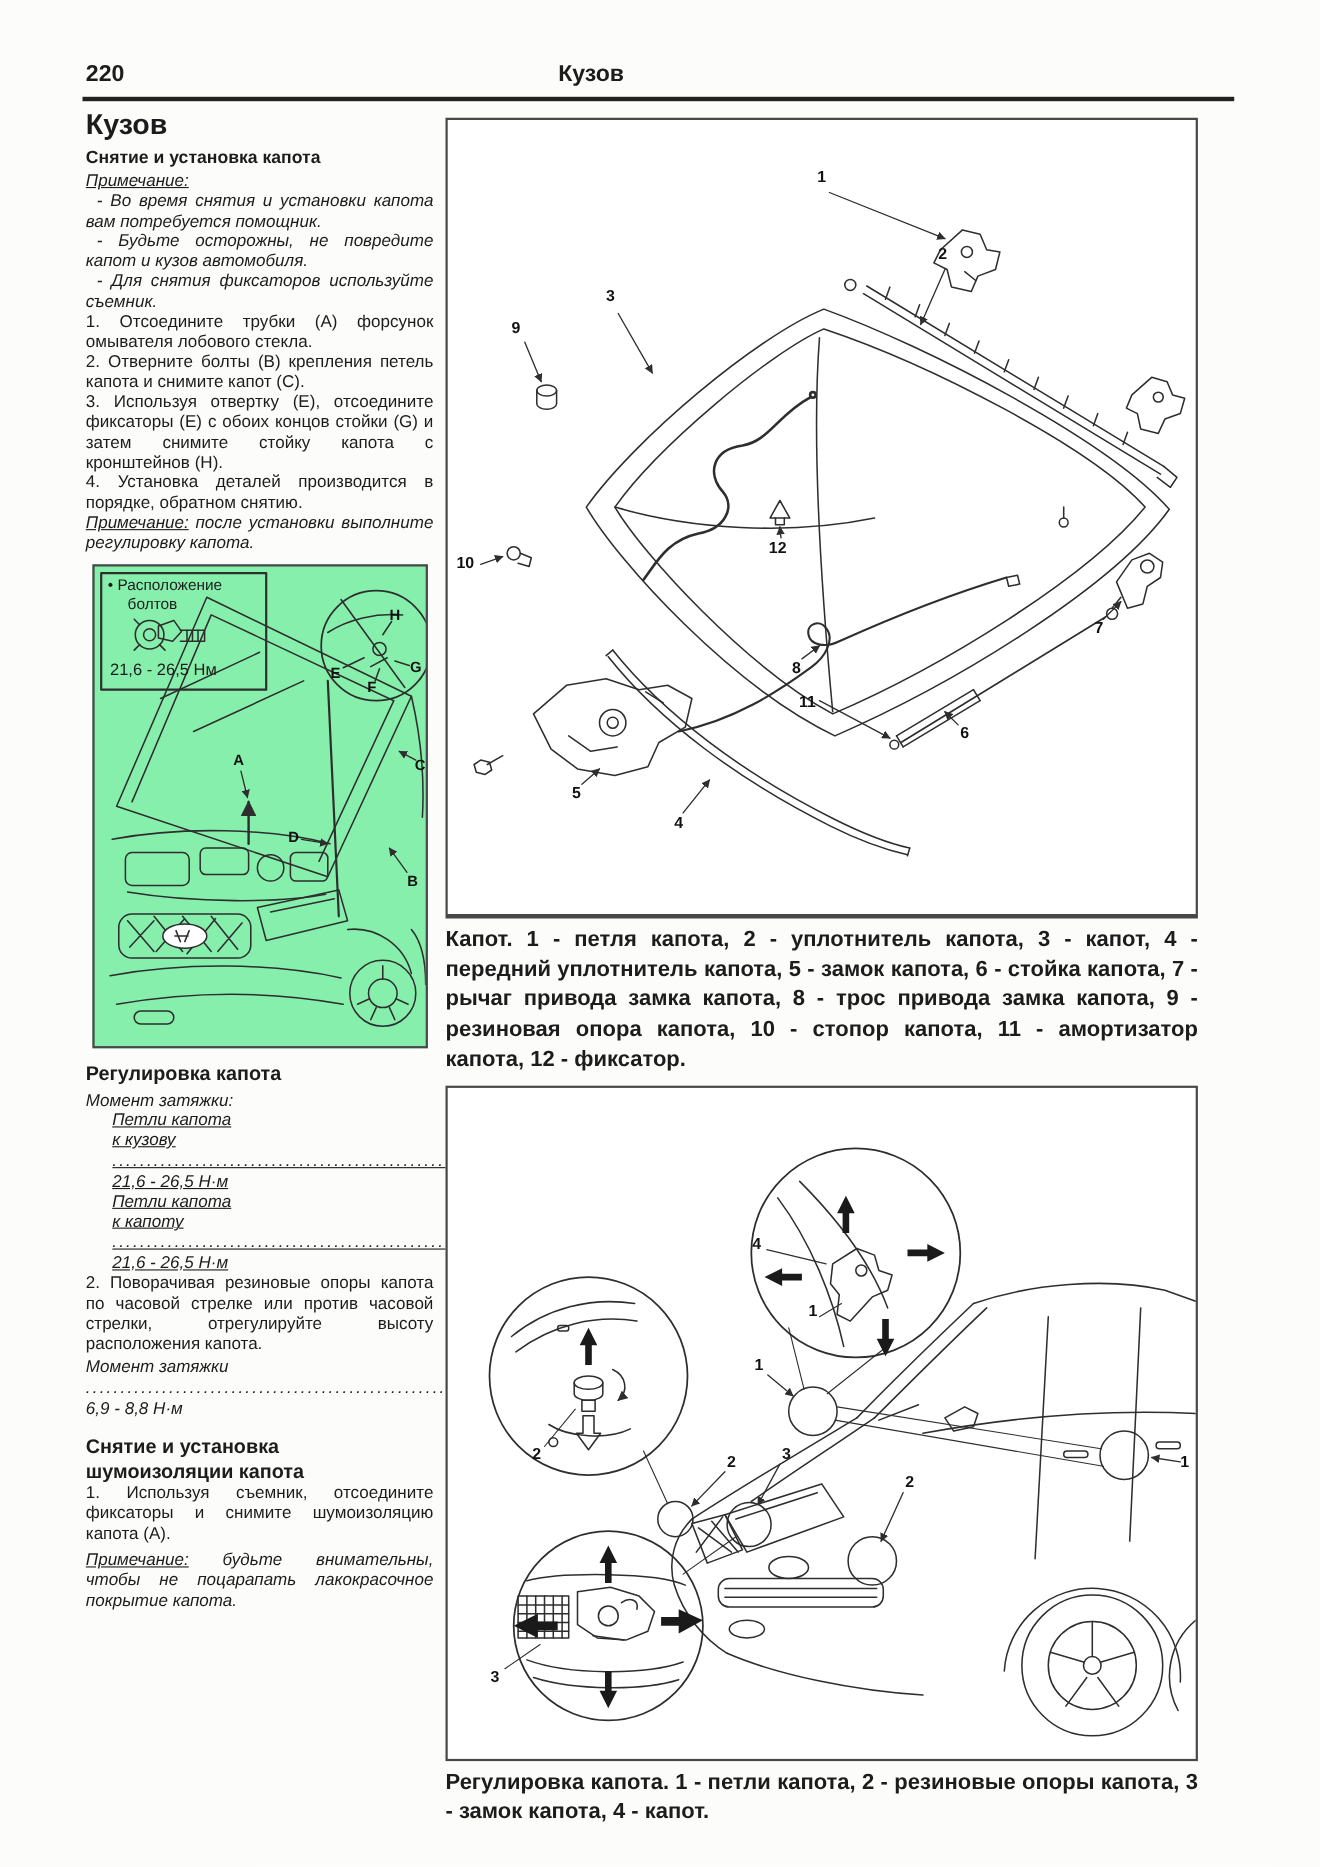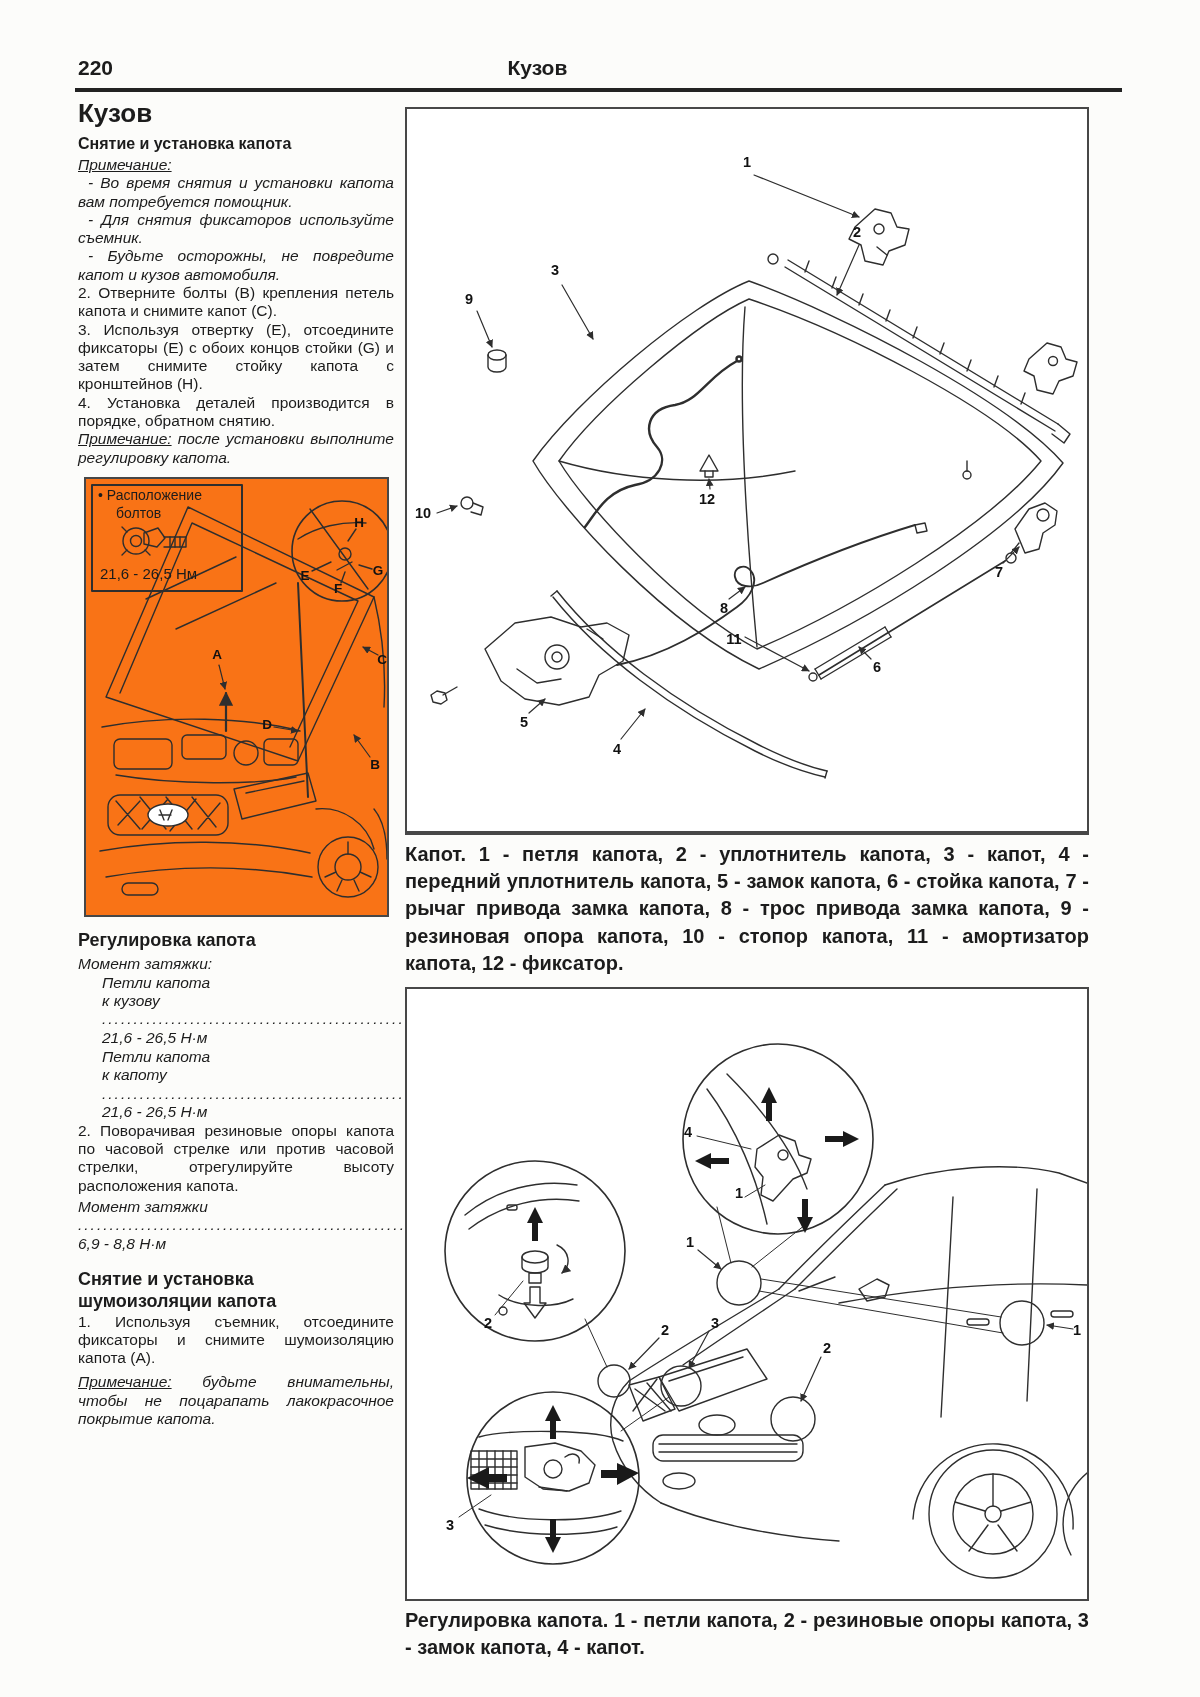--- a/index.html
+++ b/index.html
@@ -14,28 +14,28 @@
   .col-left{position:absolute;left:78px;top:98px;width:316px;}
   .col-right{position:absolute;left:405px;top:107px;width:684px;}
   h1{font-size:26px;margin:0 0 6px 0;font-weight:bold;}
   h2{font-size:16px;margin:2px 0 3px 0;font-weight:bold;}
   h3{font-size:18px;margin:14px 0 4px 0;font-weight:bold;line-height:1.25;}
   p{font-size:15.5px;line-height:1.18;margin:0;text-align:justify;}
   .it{font-style:italic;}
   .ul{text-decoration:underline;}
   .dash{font-style:italic;text-indent:10px;}
   .leader-row{display:flex;align-items:baseline;font-size:15.5px;font-style:italic;line-height:1.2;flex-direction:column;}
-  .ind{padding-left:24px;}
+  .ind{padding-left:24px;text-decoration:underline;}
   .leader-dots{flex:1 1 auto;overflow:hidden;white-space:nowrap;letter-spacing:2px;}
   .leader-val{white-space:nowrap;}
   
   .figbox{position:relative;background:#fff;border:2px solid #474747;}
   .fig1{height:722px;border-bottom-width:4px;}
   .fig2{height:610px;}
-  .boltfig{position:relative;background:#f97316;border:2px solid #474747;height:436px;margin:10px 0 12px 6px;width:301px;}
+  .boltfig{position:relative;background:#86efac;border:2px solid #474747;height:436px;margin:10px 0 12px 6px;width:301px;}
   .caption{font-weight:bold;font-size:20px;line-height:1.36;text-align:justify;margin:6px 0 10px 0;}
   svg{position:absolute;left:0;top:0;}
   .lineart{stroke:#2e2e2e;fill:none;stroke-width:1.4;stroke-linecap:round;stroke-linejoin:round;}
   .co{position:absolute;transform:translate(-50%,-50%);font-weight:bold;font-size:14.5px;color:#111;line-height:1;}
   .colt{position:absolute;transform:translate(-50%,-50%);font-weight:bold;font-size:13.5px;color:#111;line-height:1;}
   .legend1{position:absolute;left:12px;top:8px;font-size:14px;white-space:nowrap;}
   .legend2{position:absolute;left:30px;top:26px;font-size:14px;}
   .legendtq{position:absolute;left:14px;top:86px;font-size:15px;}
 </style>
 </head>
@@ -47,22 +47,23 @@
     <span class="pagenum">220</span>
     <span class="chapter">Кузов</span>
   </div>
   <div class="rule"></div>
 
   <div class="col-left">
     <h1>Кузов</h1>
     <h2>Снятие и установка капота</h2>
     <p class="it"><span class="ul">Примечание:</span></p>
     <p class="dash">- Во время снятия и установки капота вам потребуется помощник.</p>
+    <p class="dash">- Будьте осторожны, не повредите капот и кузов автомобиля.</p>
     <p class="dash">- Для снятия фиксаторов используйте съемник.</p>
-    <p class="dash">- Будьте осторожны, не повредите капот и кузов автомобиля.</p>
+    <p>1. Отсоедините трубки (А) форсунок омывателя лобового стекла.</p>
     <p>2. Отверните болты (В) крепления петель капота и снимите капот (С).</p>
     <p>3. Используя отвертку (Е), отсоедините фиксаторы (Е) с обоих концов стойки (G) и затем снимите стойку капота с кронштейнов (Н).</p>
     <p>4. Установка деталей производится в порядке, обратном снятию.</p>
     <p class="it"><span class="ul">Примечание:</span><span> после установки выполните регулировку капота.</span></p>
 
     <div class="boltfig">
       <svg width="301" height="436" viewBox="0 0 301 436" class="lineart">
         <defs>
           <marker id="arrB" viewBox="0 0 10 10" refX="9" refY="5" markerWidth="6.5" markerHeight="6.5" orient="auto-start-reverse">
             <path d="M0,0L10,5L0,10z" fill="#2e2e2e" stroke="none"></path>

